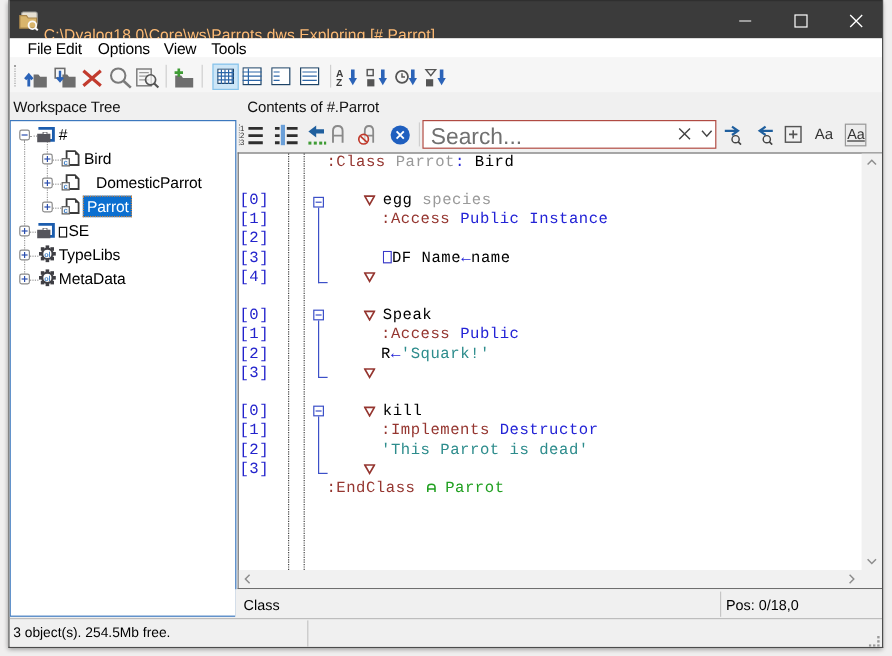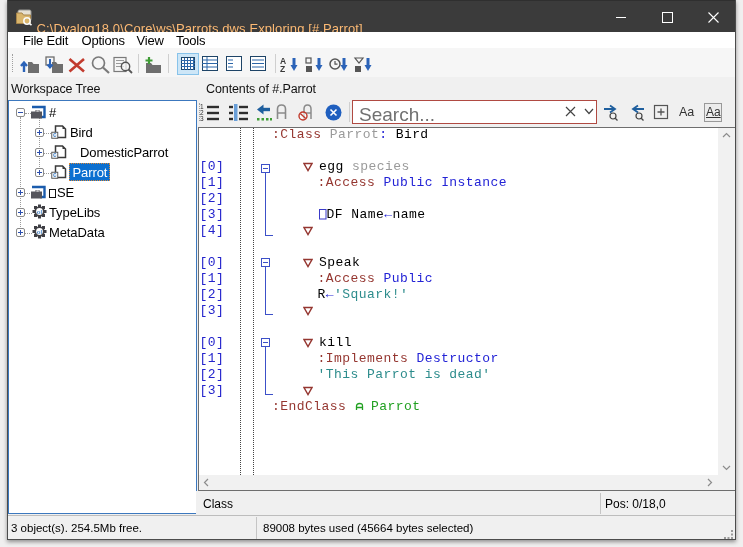--- a/index.html
+++ b/index.html
@@ -421,21 +421,20 @@
       <div class="cl gn" style="left:172px;top:271px">Parrot</div>
     </div>
     <div id="classbar">
       <span class="abs" style="left:7px;top:6px">Class</span>
       <span class="abs" style="left:409px;top:6px">Pos: 0/18,0</span>
       <div class="sep" style="left:404px;top:2px;height:21px"></div>
     </div>
   </div>
   <div id="statusbar">
     <span class="abs" style="left:3px;top:6px">3 object(s). 254.5Mb free.</span>
-    <span class="abs" style="left:255px;top:6px">89008 bytes used (45664 bytes selected)</span>
     <div class="sep" style="left:248px;top:1px;height:23px"></div>
     <svg class="abs" style="left:716px;top:14px" width="10" height="10">
       <g fill="#9a9a9a">
           <rect x="7" y="7" width="2" height="2"></rect>
           <rect x="7" y="3.5" width="2" height="2"></rect>
           <rect x="3.5" y="7" width="2" height="2"></rect>
           <rect x="7" y="0" width="2" height="2"></rect>
           <rect x="0" y="7" width="2" height="2"></rect>
         </g>
     </svg>

